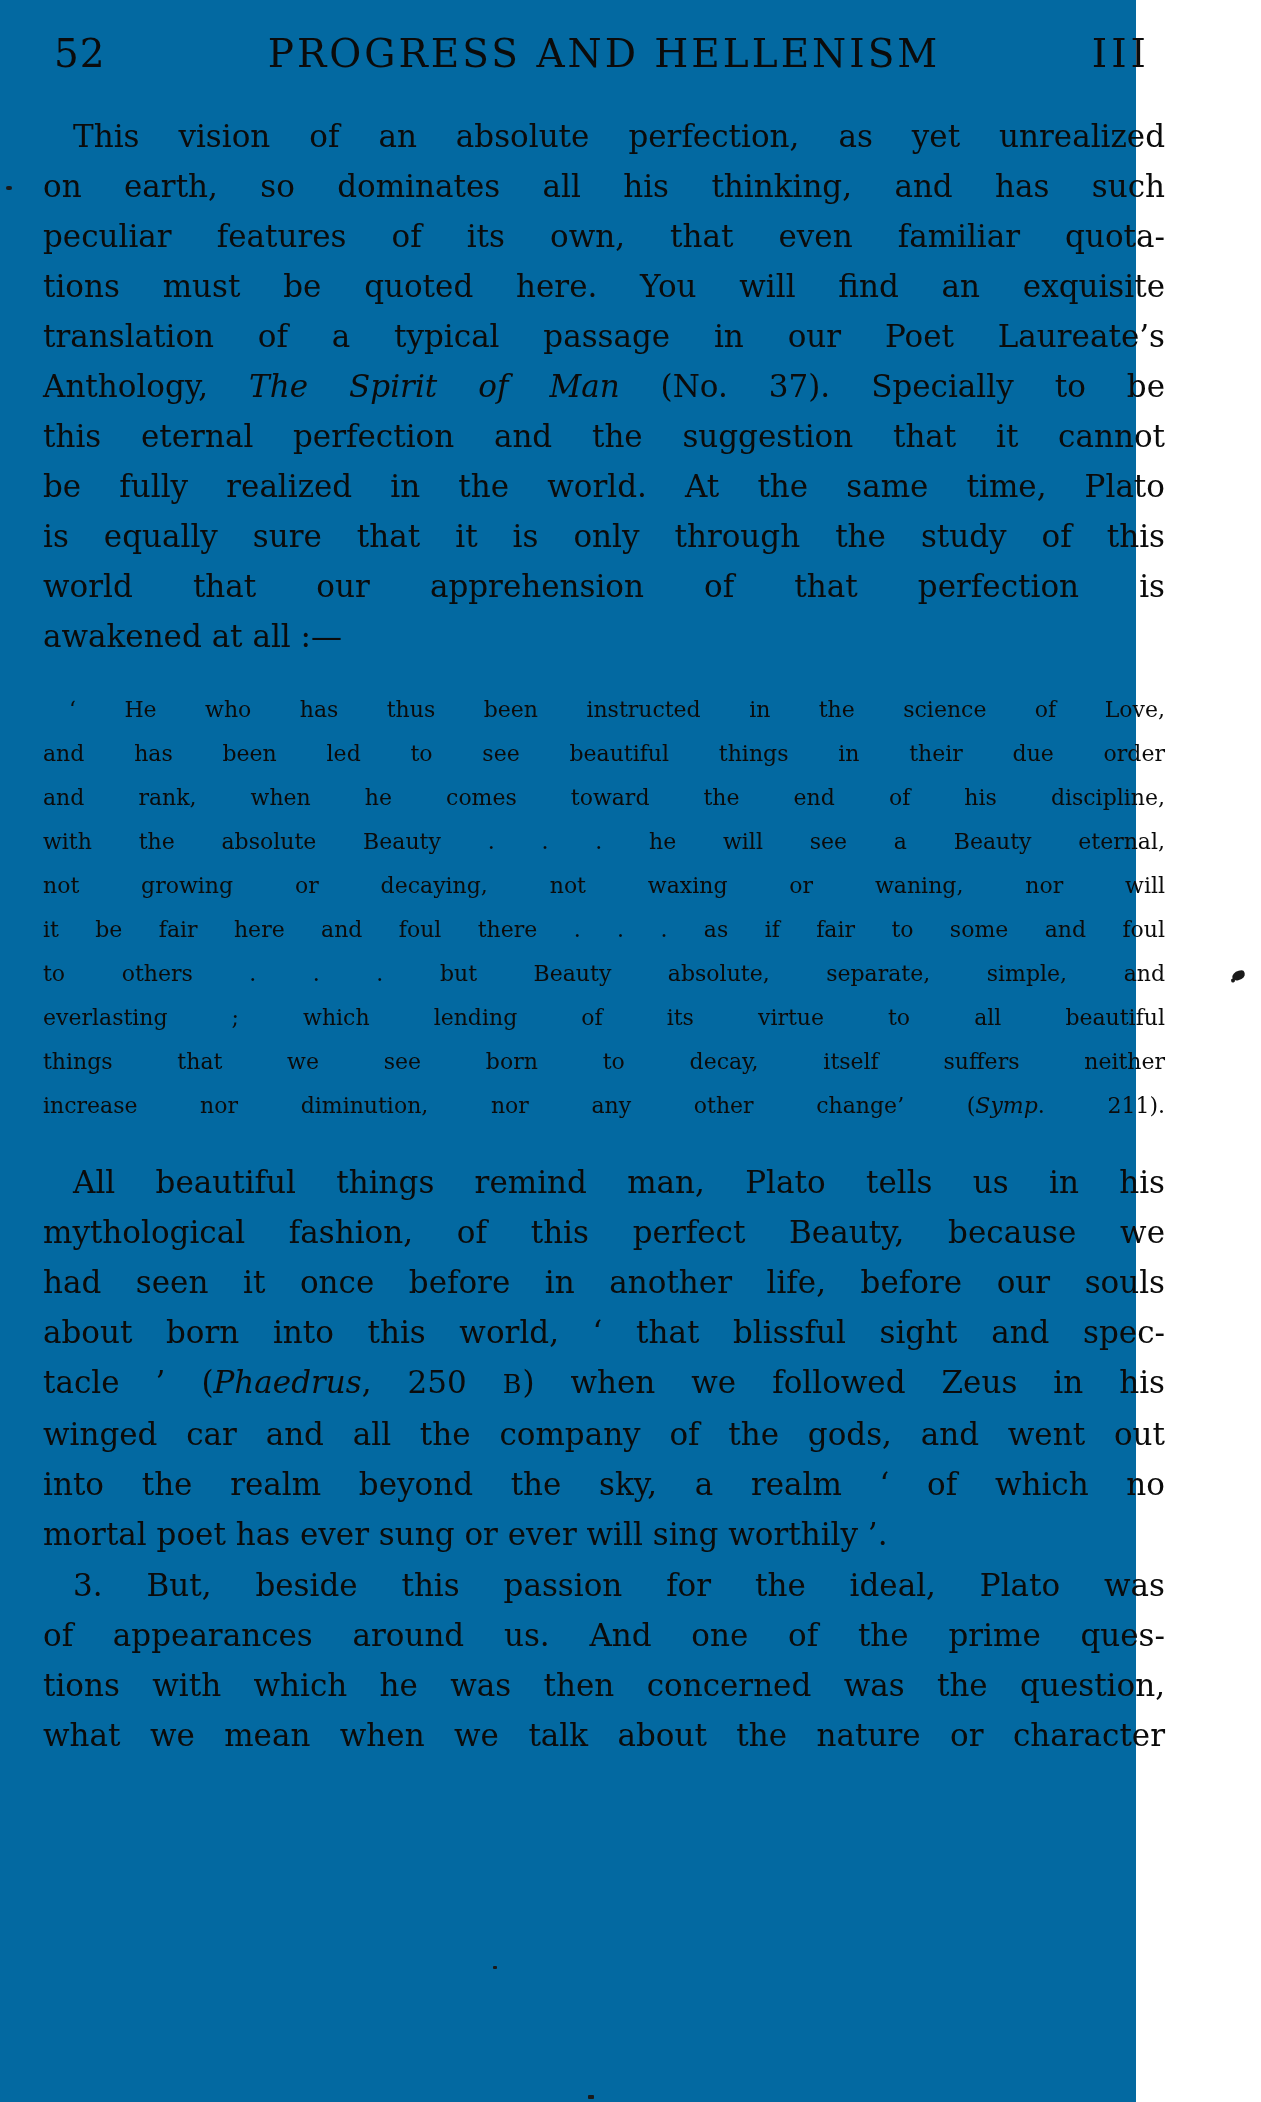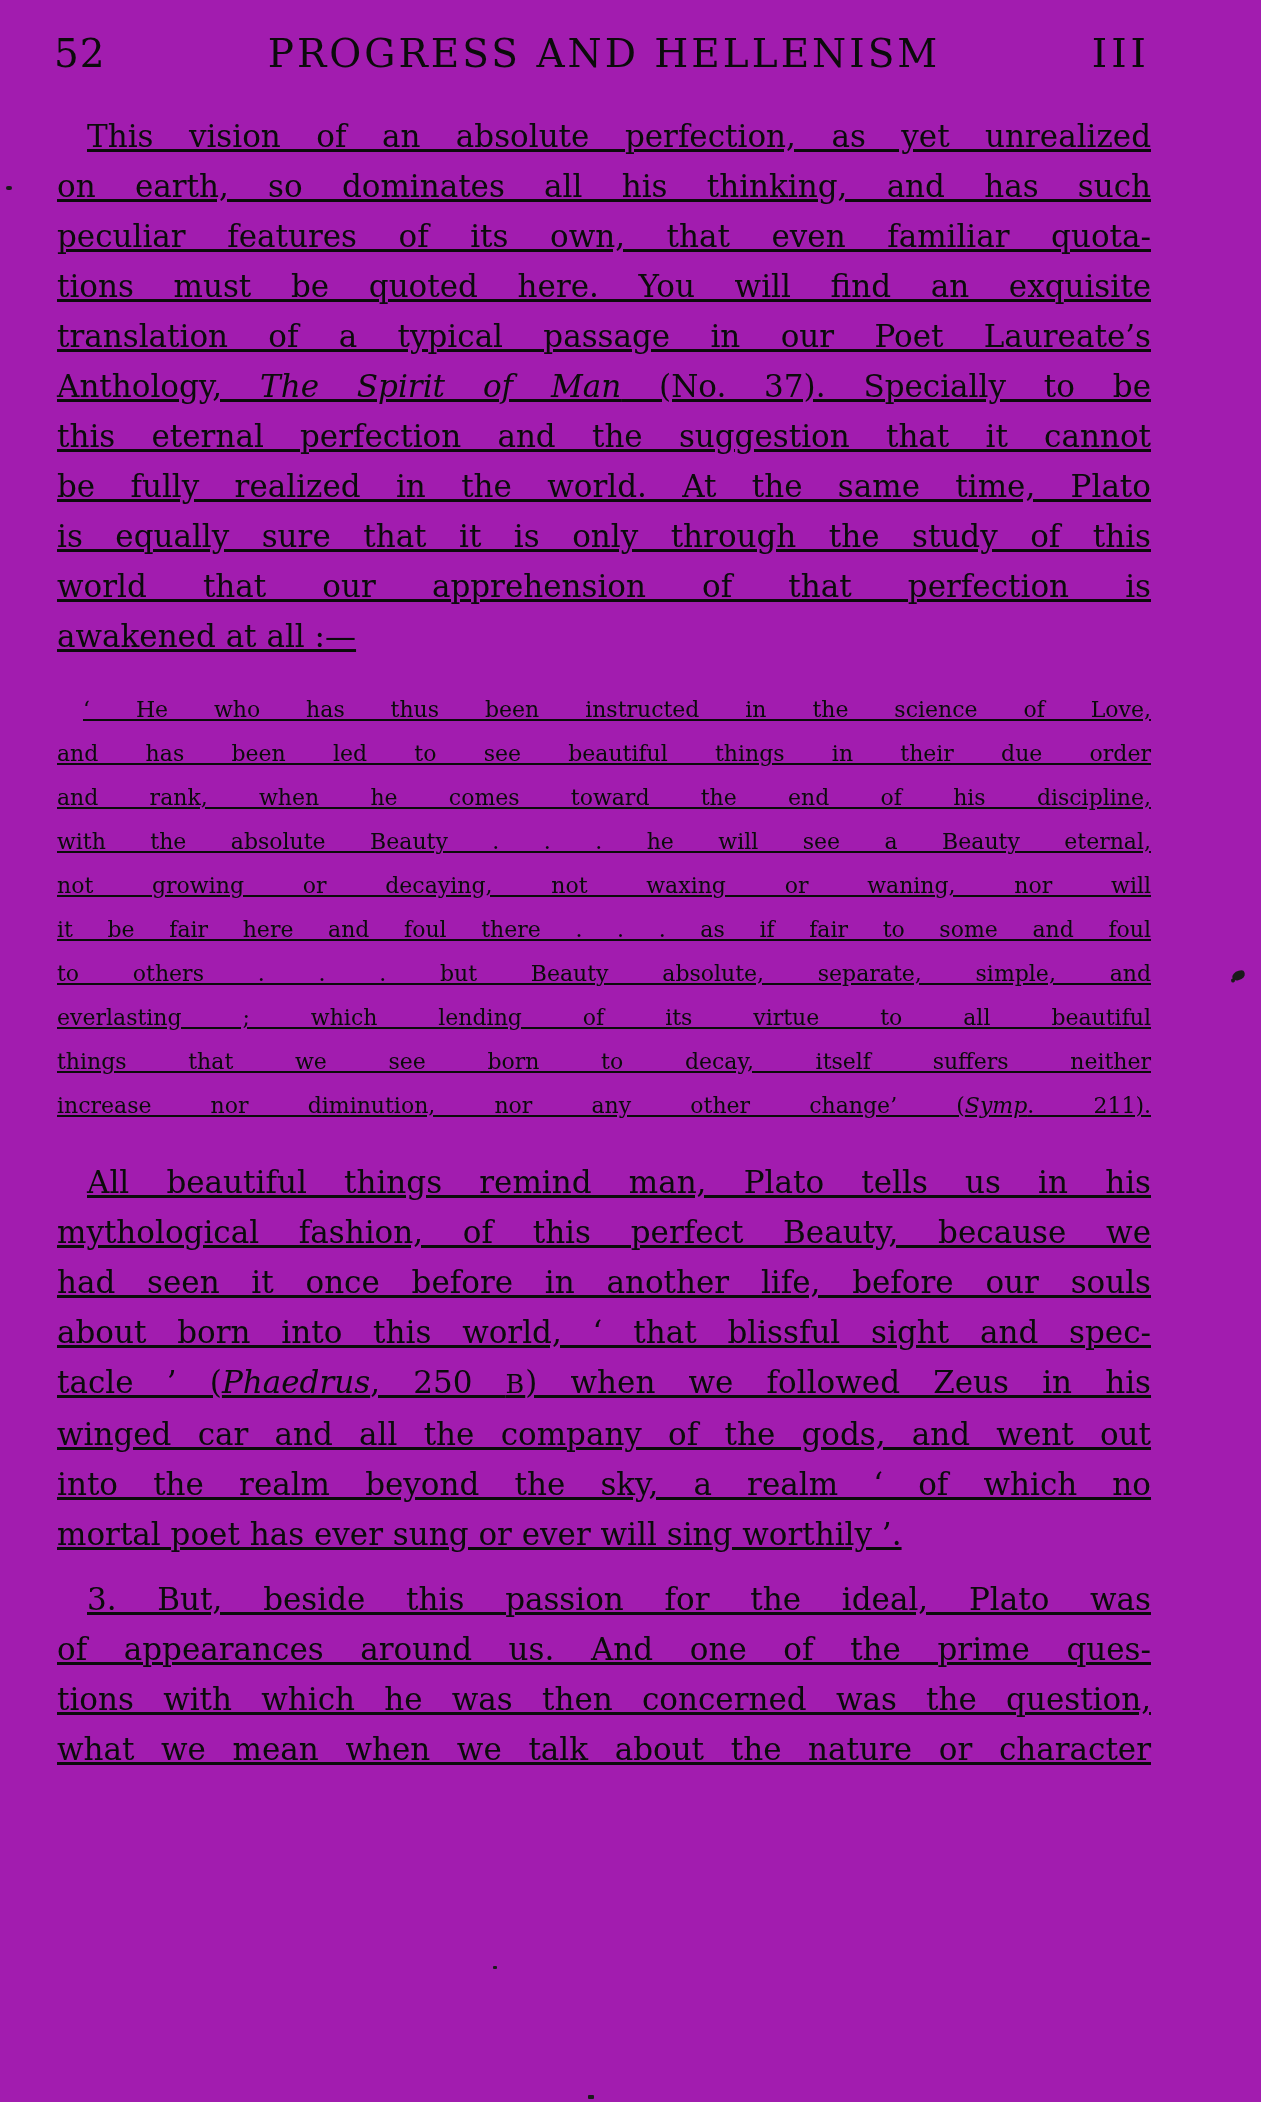--- a/index.html
+++ b/index.html
@@ -3,30 +3,30 @@
 <meta charset="utf-8">
 <style>
   html,body{margin:0;padding:0;}
   body{
     width:1261px;height:2102px;
     background:#ffffff;
     font-family:"DejaVu Serif","Liberation Serif",serif;
     color:#0b0b0b;
     overflow:hidden;
   }
-  .sheet{position:relative;width:1261px;height:2102px;background:#a21caf;}
+  .sheet{position:relative;width:1136px;height:2102px;background:#0369a1;}
   .text-col{position:absolute;left:42px;top:0;width:1124px;}
   .running-head{
     display:grid;grid-template-columns:1fr auto 1fr;align-items:baseline;
     margin-top:28px;height:52px;font-size:39px;line-height:52px;
   }
   .running-head .pgnum{justify-self:start;padding-left:12px;letter-spacing:1px;}
   .running-head .title{justify-self:center;letter-spacing:3px;}
   .running-head .chap{justify-self:end;padding-right:16px;letter-spacing:4px;}
-  .para{margin:15px;text-decoration:underline;}
+  .para{margin:1px;}
   .para.p1{margin-top:31px;}
   .para.quote{margin-top:27px;margin-bottom:29px;}
   .para.p3{margin-top:0;}
   .line{
     text-align:justify;
     text-align-last:justify;
     white-space:normal;
   }
   .line.end{text-align-last:left;}
   .body-line{font-size:31px;line-height:50px;}

